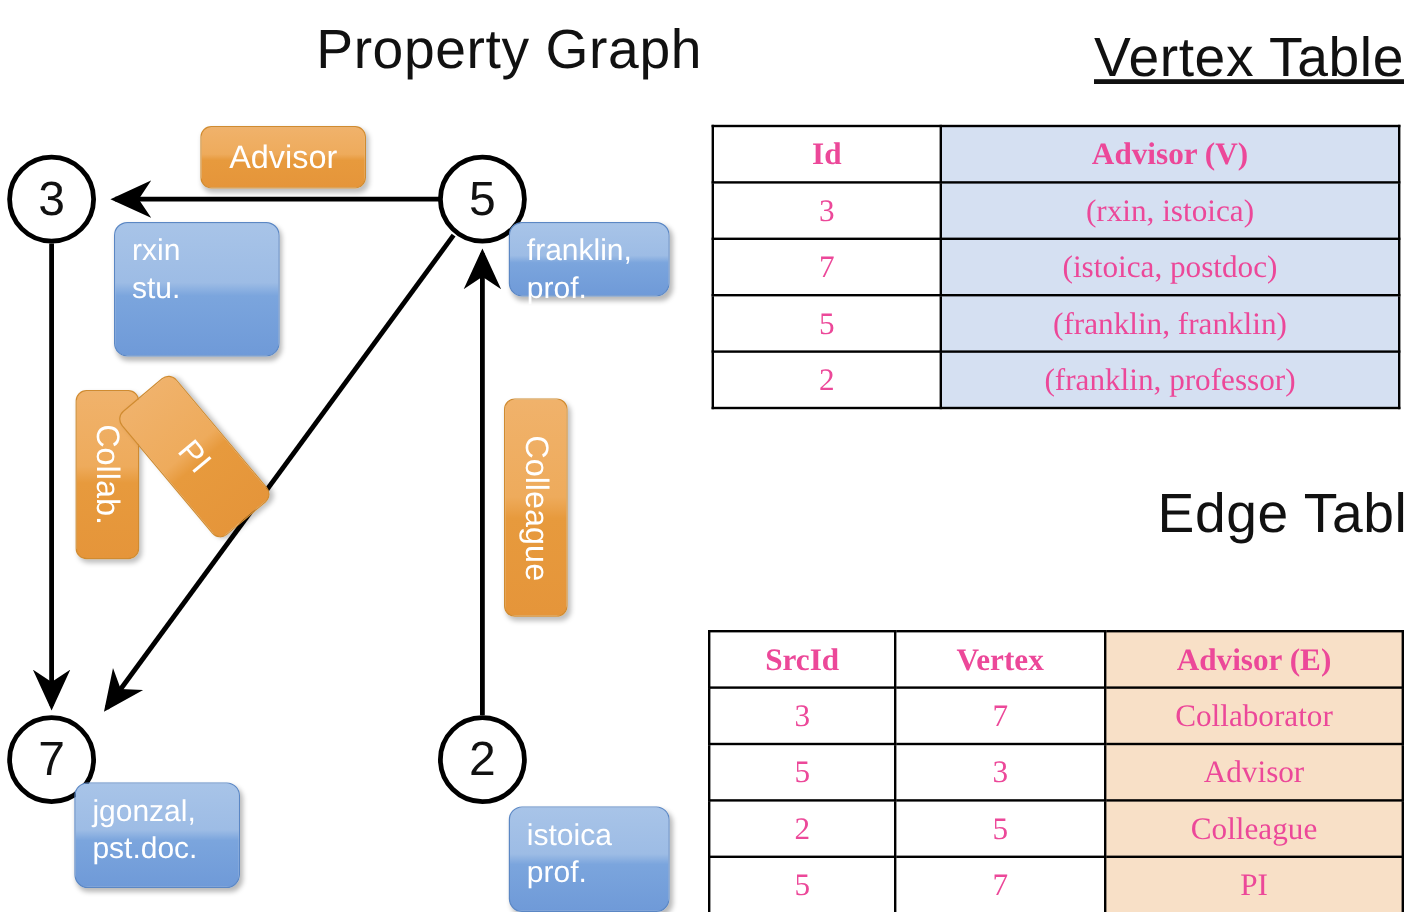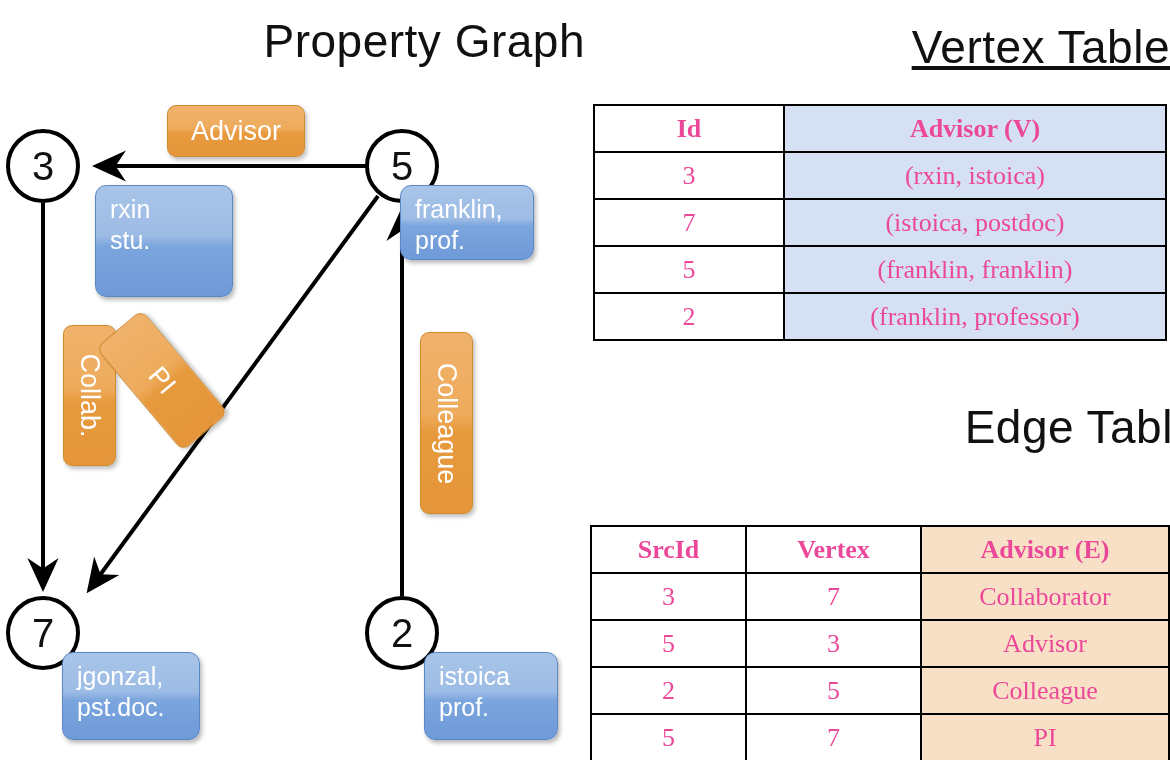--- a/index.html
+++ b/index.html
@@ -70,23 +70,23 @@
     box-shadow: 2px 3px 4px rgba(0,0,0,0.28);
     color: #ffffff;
     font-family: "Liberation Sans", sans-serif;
     font-weight: 300;
     font-size: 25px;
     line-height: 1.22;
     padding: 8px 0 0 14px;
     white-space: pre-line;
   }
   #prop-3 { left: 76px;  top: 185px; width: 138px; height: 112px; margin-left: 19px; }
-  #prop-5 { left: 400px; top: 185px; width: 134px; height: 75px; }
+  #prop-5 { left: 424px; top: 185px; width: 134px; height: 62px; }
   #prop-7 { left: 62px;  top: 652px; width: 138px; height: 88px; }
-  #prop-2 { left: 424px; top: 652px; width: 134px; height: 88px; }
+  #prop-2 { left: 424px; top: 672px; width: 134px; height: 88px; }
 
   
   .edge-chip {
     position: absolute;
     box-sizing: border-box;
     border-radius: 9px;
     border: 1px solid #d08b30;
     background: linear-gradient(to bottom, #f0b26b 0%, #eeab5c 45%, #e79a3d 55%, #e5953a 100%);
     box-shadow: 2px 3px 4px rgba(0,0,0,0.25);
     color: #ffffff;

